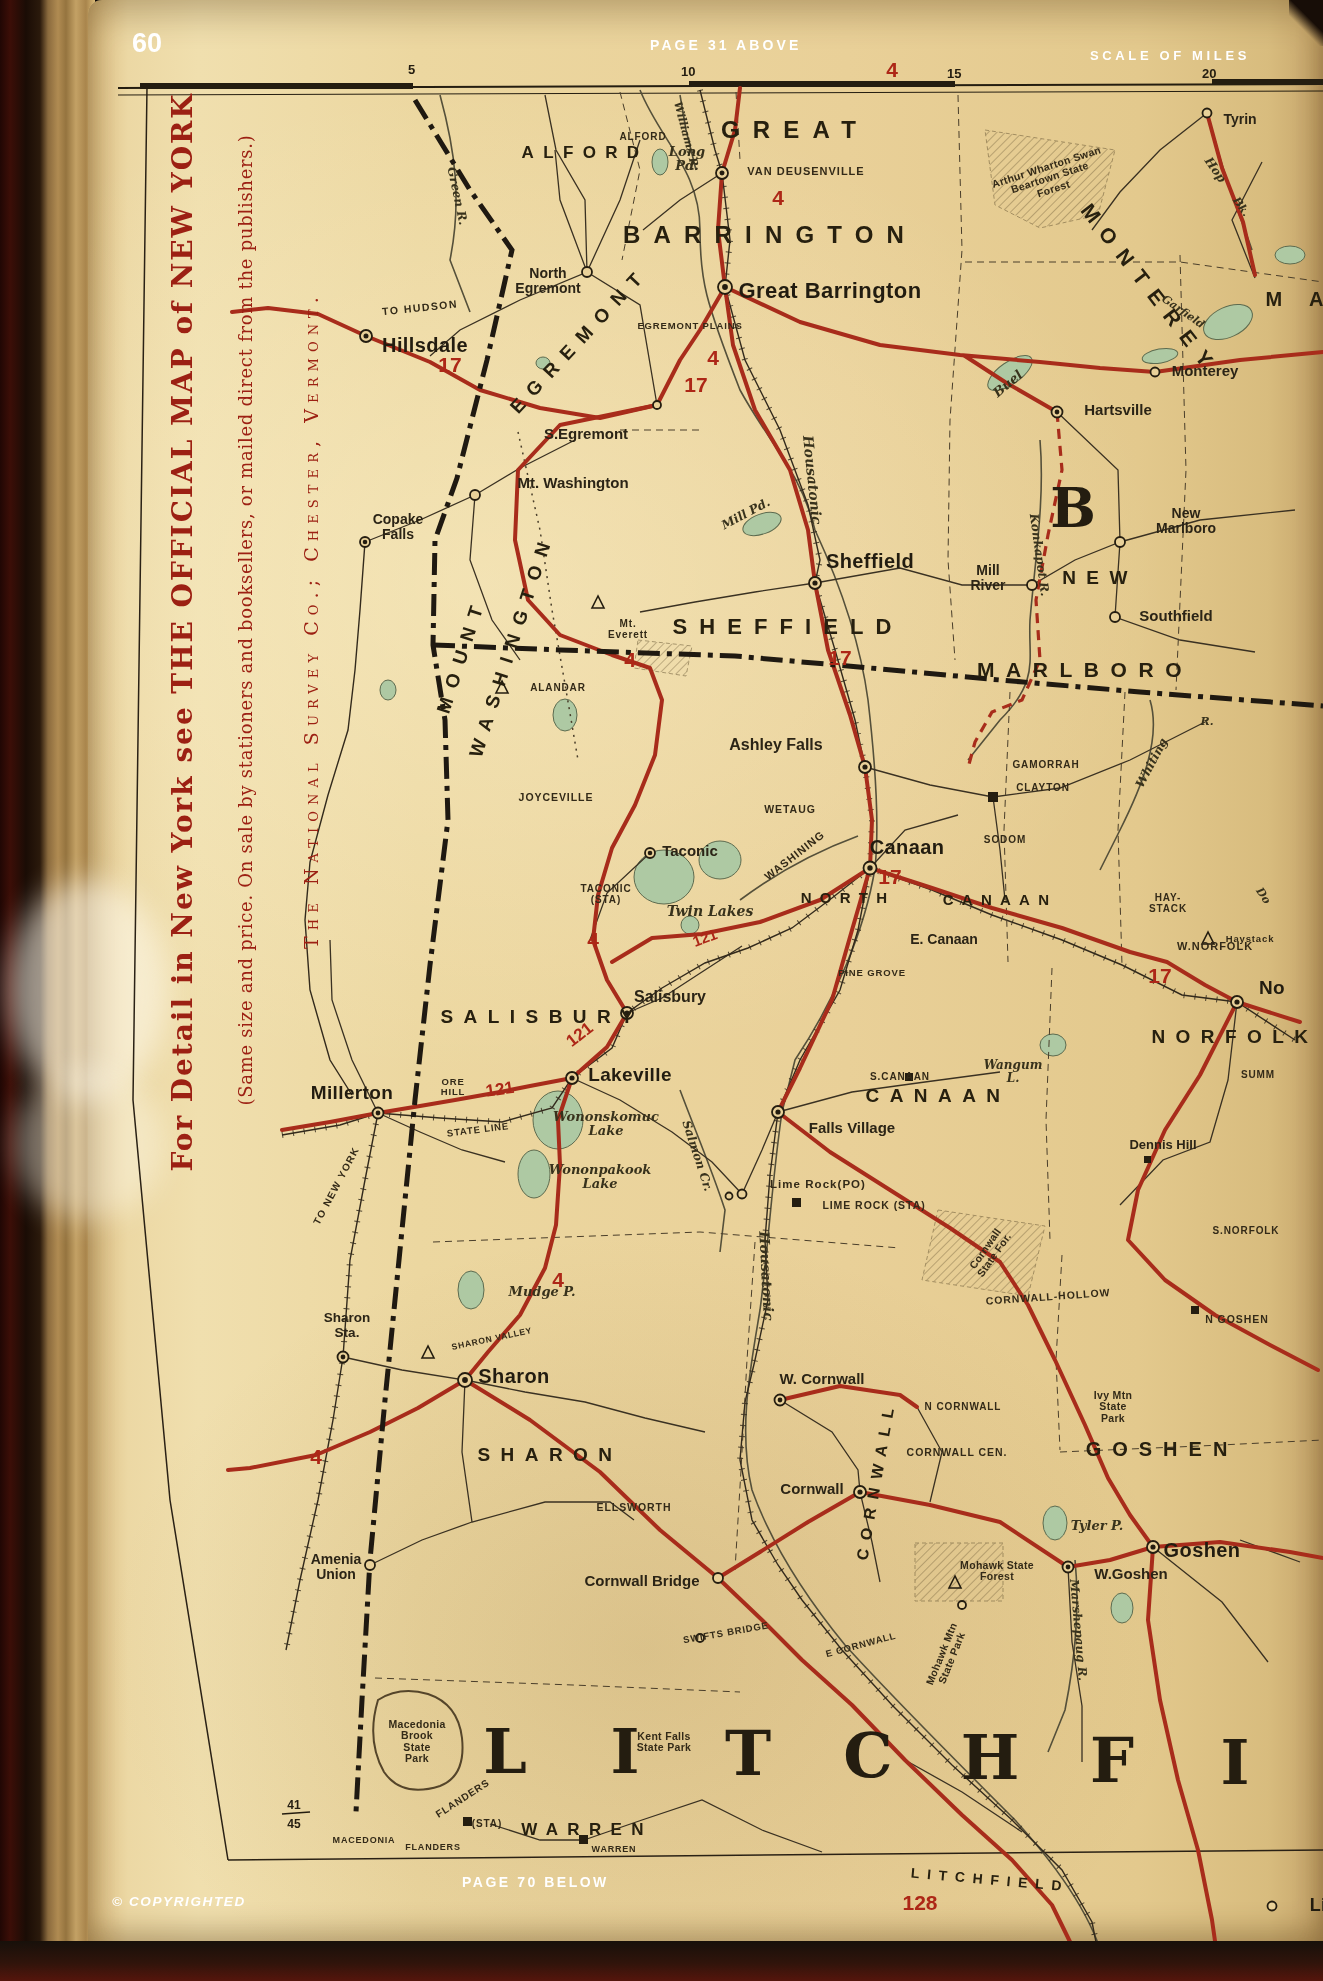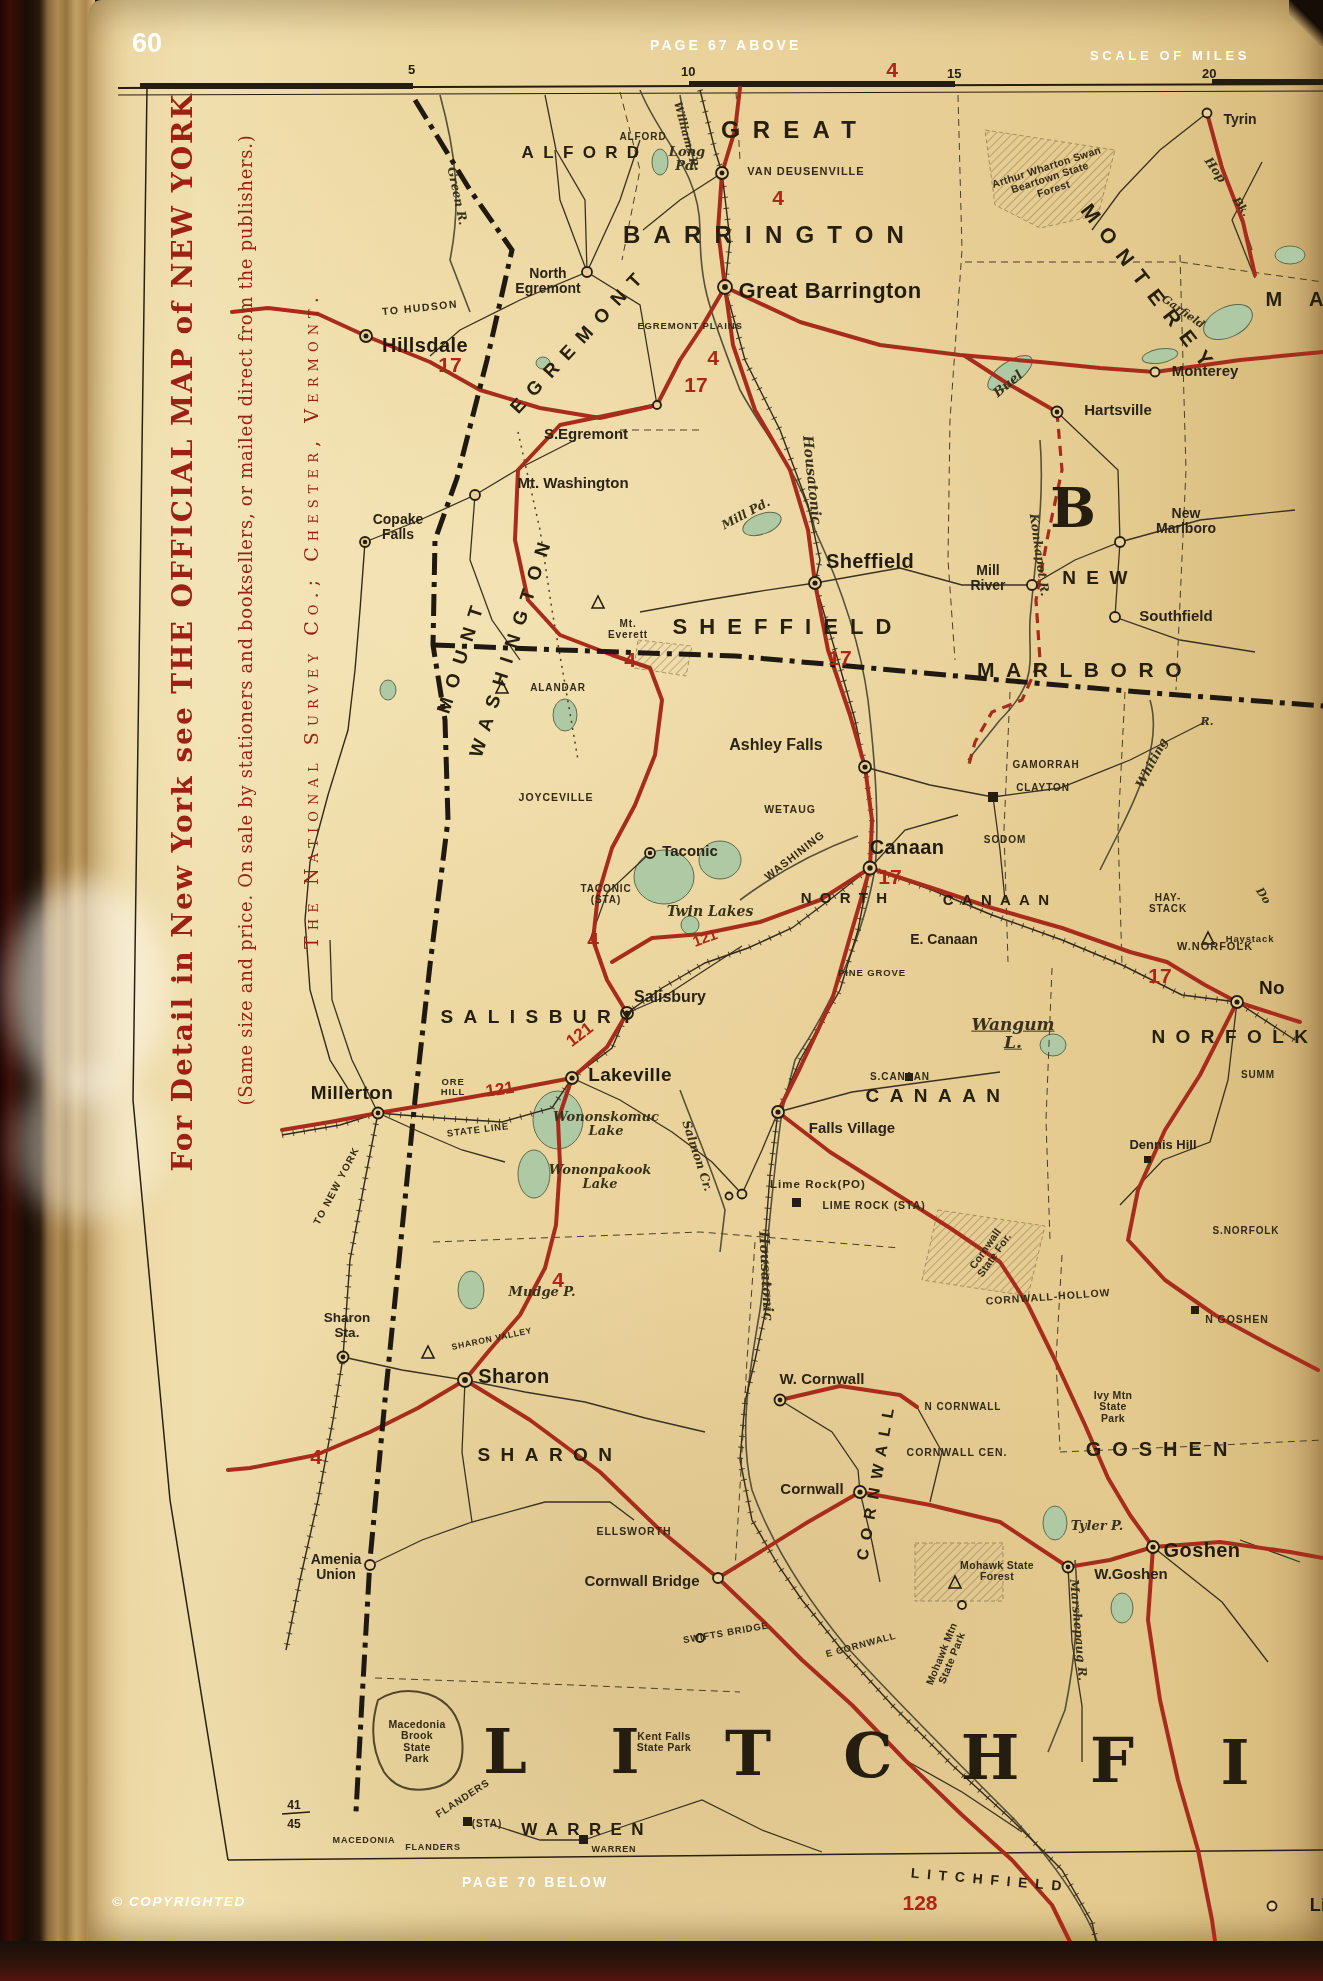--- a/index.html
+++ b/index.html
@@ -369,21 +369,21 @@
       <div class="lbl twp" style="left: 1000px; top: 900px; font-size: 15px; transform: translate(-50%, -50%) rotate(0deg);">CANAAN</div>
       <div class="lbl vil" style="left: 944px; top: 940px; font-size: 14px; transform: translate(-50%, -50%) rotate(0deg);">E. Canaan</div>
       <div class="lbl tiny" style="left: 872px; top: 973px; font-size: 9.5px; transform: translate(-50%, -50%) rotate(0deg);">PINE GROVE</div>
       <div class="lbl tiny" style="left: 1168px; top: 904px; font-size: 10px; transform: translate(-50%, -50%) rotate(0deg);">HAY-
 STACK</div>
       <div class="lbl tiny" style="left: 1250px; top: 939px; font-size: 9.5px; transform: translate(-50%, -50%) rotate(0deg);">Haystack</div>
       <div class="lbl tiny" style="left: 1215px; top: 947px; font-size: 11px; transform: translate(-50%, -50%) rotate(0deg);">W.NORFOLK</div>
       <div class="lbl town" style="left: 1272px; top: 988px; font-size: 19px; transform: translate(-50%, -50%) rotate(0deg);">No</div>
       <div class="lbl twp" style="left: 1235px; top: 1037px; font-size: 19px; transform: translate(-50%, -50%) rotate(0deg);">NORFOLK</div>
       <div class="lbl tiny" style="left: 1258px; top: 1075px; font-size: 10px; transform: translate(-50%, -50%) rotate(0deg);">SUMM</div>
-      <div class="lbl water" style="left: 1013px; top: 1033px; font-size: 17px; transform: translate(-50%, -50%) rotate(0deg); text-decoration: underline;">Wangum
+      <div class="lbl water" style="left: 1013px; top: 1072px; font-size: 12px; transform: translate(-50%, -50%) rotate(0deg);">Wangum
 L.</div>
       <div class="lbl vil" style="left: 1163px; top: 1145px; font-size: 13px; transform: translate(-50%, -50%) rotate(0deg);">Dennis Hill</div>
       <div class="lbl tiny" style="left: 1246px; top: 1231px; font-size: 10px; transform: translate(-50%, -50%) rotate(0deg);">S.NORFOLK</div>
       <div class="lbl twp" style="left: 542px; top: 1017px; font-size: 19px; transform: translate(-50%, -50%) rotate(0deg);">SALISBURY</div>
       <div class="lbl vil" style="left: 670px; top: 997px; font-size: 16px; transform: translate(-50%, -50%) rotate(0deg);">Salisbury</div>
       <div class="lbl town" style="left: 630px; top: 1075px; font-size: 19px; transform: translate(-50%, -50%) rotate(0deg);">Lakeville</div>
       <div class="lbl tiny" style="left: 453px; top: 1087px; font-size: 9.5px; transform: translate(-50%, -50%) rotate(0deg);">ORE
 HILL</div>
       <div class="lbl town" style="left: 352px; top: 1093px; font-size: 19px; transform: translate(-50%, -50%) rotate(0deg);">Millerton</div>
       <div class="lbl tiny" style="left: 478px; top: 1130px; font-size: 9.5px; transform: translate(-50%, -50%) rotate(-7deg);">STATE LINE</div>
@@ -419,21 +419,21 @@
       <div class="lbl vil" style="left: 812px; top: 1489px; font-size: 15px; transform: translate(-50%, -50%) rotate(0deg);">Cornwall</div>
       <div class="lbl twp" style="left: 1162px; top: 1450px; font-size: 20px; transform: translate(-50%, -50%) rotate(0deg);">GOSHEN</div>
       <div class="lbl water" style="left: 1097px; top: 1526px; font-size: 13px; transform: translate(-50%, -50%) rotate(0deg);">Tyler P.</div>
       <div class="lbl town" style="left: 1202px; top: 1551px; font-size: 20px; transform: translate(-50%, -50%) rotate(0deg);">Goshen</div>
       <div class="lbl vil" style="left: 1131px; top: 1574px; font-size: 15px; transform: translate(-50%, -50%) rotate(0deg);">W.Goshen</div>
       <div class="lbl park" style="left: 997px; top: 1571px; transform: translate(-50%, -50%) rotate(0deg);">Mohawk State
 Forest</div>
       <div class="lbl park" style="left: 947px; top: 1656px; transform: translate(-50%, -50%) rotate(-68deg);">Mohawk Mtn
 State Park</div>
       <div class="lbl water" style="left: 1078px; top: 1630px; font-size: 12px; transform: translate(-50%, -50%) rotate(85deg);">Marshepaug R.</div>
-      <div class="lbl tiny" style="left: 634px; top: 1508px; font-size: 10.5px; transform: translate(-50%, -50%) rotate(0deg); margin-top: 24px;">ELLSWORTH</div>
+      <div class="lbl tiny" style="left: 634px; top: 1508px; font-size: 10.5px; transform: translate(-50%, -50%) rotate(0deg);">ELLSWORTH</div>
       <div class="lbl vil" style="left: 336px; top: 1567px; font-size: 14px; transform: translate(-50%, -50%) rotate(0deg);">Amenia
 Union</div>
       <div class="lbl vil" style="left: 642px; top: 1581px; font-size: 15px; transform: translate(-50%, -50%) rotate(0deg);">Cornwall Bridge</div>
       <div class="lbl tiny" style="left: 861px; top: 1645px; font-size: 9.5px; transform: translate(-50%, -50%) rotate(-15deg);">E CORNWALL</div>
       <div class="lbl tiny" style="left: 726px; top: 1633px; font-size: 9.5px; transform: translate(-50%, -50%) rotate(-10deg);">SWIFTS BRIDGE</div>
       <div class="lbl park" style="left: 417px; top: 1742px; transform: translate(-50%, -50%) rotate(0deg);">Macedonia
 Brook
 State
 Park</div>
       <div class="lbl park" style="left: 664px; top: 1742px; transform: translate(-50%, -50%) rotate(0deg);">Kent Falls
@@ -467,21 +467,21 @@
       <div class="lbl red" style="left: 1160px; top: 976px; transform: translate(-50%, -50%) rotate(0deg);">17</div>
       <div class="lbl red" style="left: 580px; top: 1035px; font-size: 17px; transform: translate(-50%, -50%) rotate(-38deg);">121</div>
       <div class="lbl red" style="left: 500px; top: 1090px; font-size: 17px; transform: translate(-50%, -50%) rotate(-8deg);">121</div>
       <div class="lbl red" style="left: 705px; top: 938px; font-size: 15px; transform: translate(-50%, -50%) rotate(-20deg);">121</div>
       <div class="lbl red" style="left: 920px; top: 1903px; transform: translate(-50%, -50%) rotate(0deg);">128</div>
       <div class="lbl blk" style="left: 294px; top: 1805px; transform: translate(-50%, -50%) rotate(0deg);">41</div>
       <div class="lbl blk" style="left: 294px; top: 1824px; transform: translate(-50%, -50%) rotate(0deg);">45</div>
     </div>
 
   <div class="hdr" id="pageno">60</div>
-  <div class="hdr" id="page52">PAGE 67 ABOVE</div>
+  <div class="hdr" id="page52">PAGE 31 ABOVE</div>
   <div class="hdr" id="scale-miles">SCALE OF MILES</div>
   <span class="tick" style="left:408px;top:62px">5</span>
   <span class="tick" style="left:681px;top:64px">10</span>
   <span class="tick" style="left:947px;top:66px">15</span>
   <span class="tick" style="left:1202px;top:66px">20</span>
   <div class="hdr" id="copyright">© COPYRIGHTED</div>
   <div class="hdr" id="page70">PAGE 70 BELOW</div>
 
   <div class="advert" id="ad1">For Detail in New York see THE OFFICIAL MAP of NEW YORK</div>
   <div class="advert" id="ad2">(Same size and price.  On sale by stationers and booksellers, or mailed direct from the publishers.)</div>

